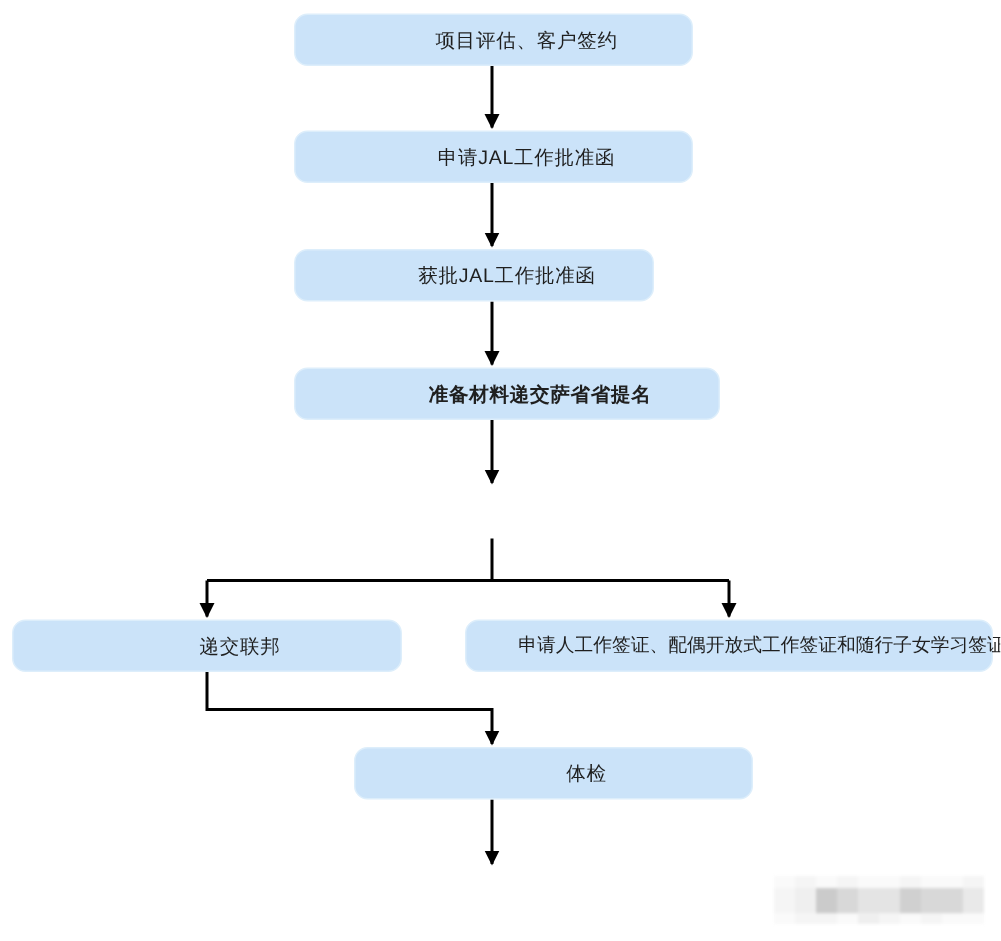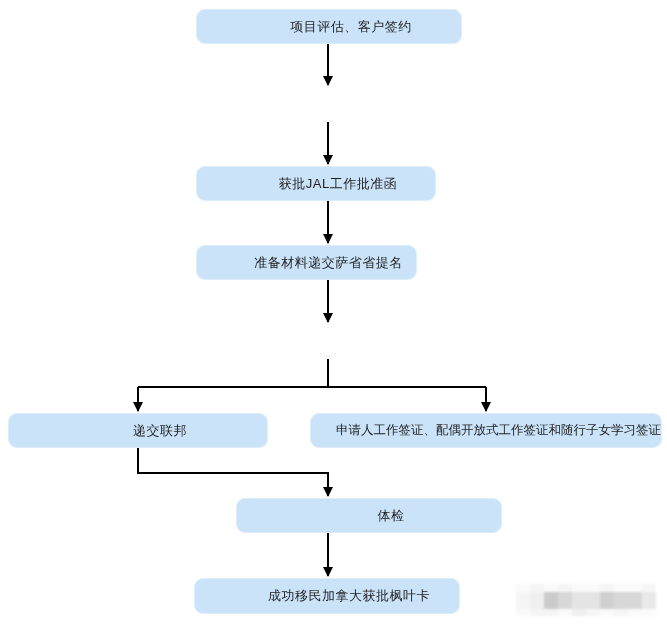--- a/index.html
+++ b/index.html
@@ -45,24 +45,24 @@
     white-space: nowrap;
     box-sizing: border-box;
     letter-spacing: 0.5px;
     padding-left: 44px;
   }
   .node.wide { font-size: 12.5px; letter-spacing: 0; }
   
   .n1 { left: 196px; top: 9px;   width: 266px; height: 35px; }
   .n2 { left: 196px; top: 87px;  width: 266px; height: 35px; }
   .n3 { left: 196px; top: 166px; width: 240px; height: 35px; }
-  .n4 { left: 196px; top: 245px; width: 221px; height: 35px; }
+  .n4 { left: 196px; top: 245px; width: 284px; height: 35px; font-weight: bold; }
   .n5 { left: 196px; top: 324px; width: 266px; height: 35px; }
   .n6 { left: 8px;   top: 413px; width: 260px; height: 35px; text-align: center; }
-  .n7 { left: 310px; top: 413px; width: 352px; height: 35px; justify-content: flex-end; }
+  .n7 { left: 310px; top: 413px; width: 352px; height: 35px; }
   .n8 { left: 196px; top: 498px; width: 266px; height: 35px; margin-left: 40px; }
   .n9 { left: 194px; top: 578px; width: 266px; height: 36px; }
 
   
   .watermark {
     position: absolute;
     left: 516px;
     top: 584px;
     width: 140px;
     height: 32px;
@@ -106,37 +106,37 @@
     <line class="edge" x1="486" y1="387" x2="486" y2="411" marker-end="url(#ah)"></line>
 
     <path class="edge" d="M138,448 L138,473 L328,473 L328,496" marker-end="url(#ah)"></path>
 
     <line class="edge" x1="328" y1="533" x2="328" y2="576" marker-end="url(#ah)"></line>
   </svg>
 
   <div class="node n1">
     <span>项目评估、客户签约</span>
   </div>
+  <div class="node n2">
+    <span>申请JAL工作批准函</span>
+  </div>
   <div class="node n3">
     <span>获批JAL工作批准函</span>
   </div>
   <div class="node n4">
     <span>准备材料递交萨省省提名</span>
   </div>
   <div class="node n6">
     <span>递交联邦</span>
   </div>
   <div class="node n7 wide">
     <span>申请人工作签证、配偶开放式工作签证和随行子女学习签证</span>
   </div>
   <div class="node n8">
     <span>体检</span>
-  </div>
-  <div class="node n9">
-    <span>成功移民加拿大获批枫叶卡</span>
   </div>
 
   <div class="watermark">
     <div class="row r1">
       <span class="wm-a"></span>
         <span class="wm-b"></span>
         <span class="wm-a"></span>
         <span class="wm-b"></span>
         <span class="wm-a"></span>
         <span class="wm-a"></span>

